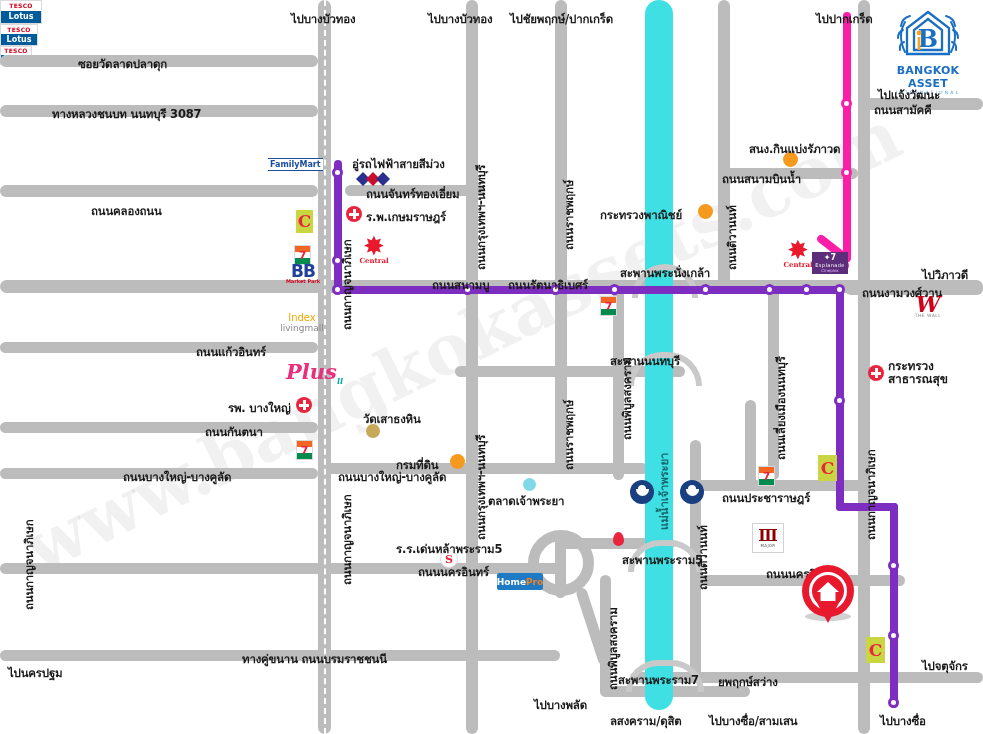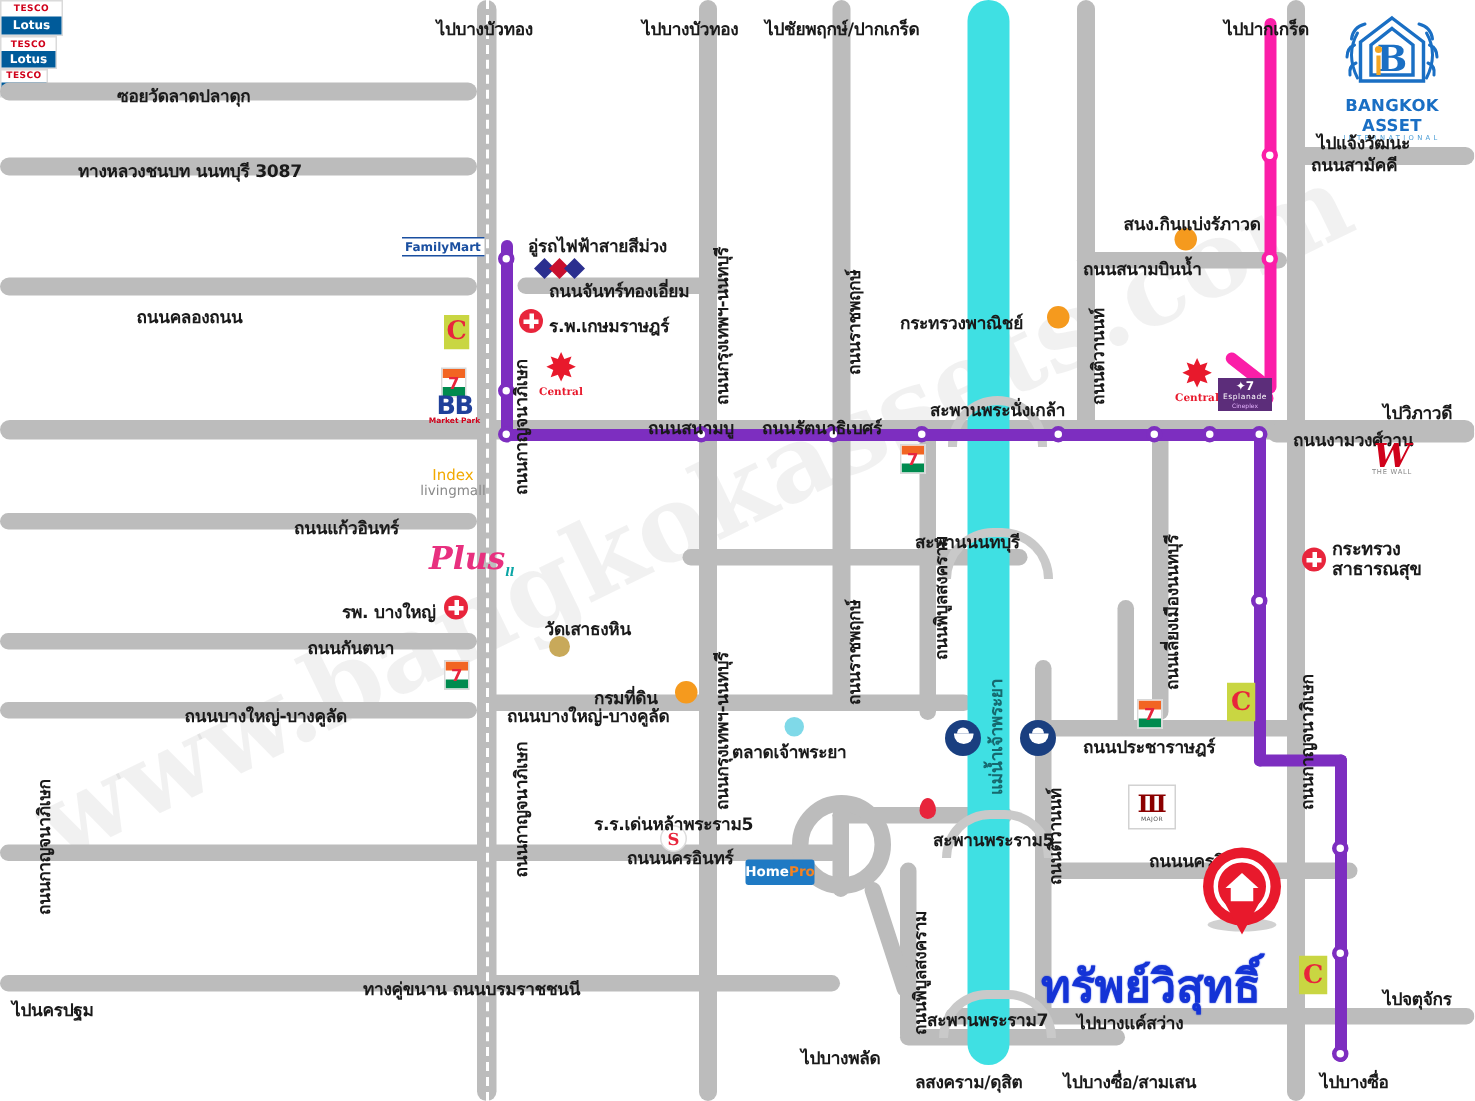--- a/index.html
+++ b/index.html
@@ -249,21 +249,21 @@
   <div class="lbl" style="left:508px;top:276px;">ถนนรัตนาธิเบศร์</div>
   <div class="lbl" style="left:862px;top:284px;">ถนนงามวงศ์วาน</div>
   <div class="lbl" style="left:196px;top:343px;">ถนนแก้วอินทร์</div>
   <div class="lbl" style="left:205px;top:423px;">ถนนกันตนา</div>
   <div class="lbl" style="left:123px;top:468px;">ถนนบางใหญ่-บางคูลัด</div>
   <div class="lbl" style="left:338px;top:468px;">ถนนบางใหญ่-บางคูลัด</div>
   <div class="lbl" style="left:722px;top:489px;">ถนนประชาราษฎร์</div>
   <div class="lbl" style="left:418px;top:563px;">ถนนนครอินทร์</div>
   <div class="lbl" style="left:766px;top:565px;">ถนนนครอินทร์</div>
   <div class="lbl" style="left:242px;top:650px;">ทางคู่ขนาน ถนนบรมราชชนนี</div>
-  <div class="lbl" style="left:718px;top:673px;">ไปบางแค์สว่าง</div>
+  <div class="lbl" style="left:718px;top:673px;">ยพฤกษ์สว่าง</div>
 
   <div class="lbl rot90" style="left:338px;top:330px;">ถนนกาญจนาภิเษก</div>
   <div class="lbl rot90" style="left:338px;top:585px;">ถนนกาญจนาภิเษก</div>
   <div class="lbl rot90" style="left:20px;top:610px;">ถนนกาญจนาภิเษก</div>
   <div class="lbl rot90" style="left:472px;top:270px;">ถนนกรุงเทพฯ-นนทบุรี</div>
   <div class="lbl rot90" style="left:472px;top:540px;">ถนนกรุงเทพฯ-นนทบุรี</div>
   <div class="lbl rot90" style="left:560px;top:250px;">ถนนราชพฤกษ์</div>
   <div class="lbl rot90" style="left:560px;top:470px;">ถนนราชพฤกษ์</div>
   <div class="lbl rot90" style="left:618px;top:440px;">ถนนพิบูลสงคราม</div>
   <div class="lbl rot90" style="left:604px;top:690px;">ถนนพิบูลสงคราม</div>
@@ -416,21 +416,20 @@
   </div>
 
   <div class="marker-shadow" style="left:805px;top:612px;"></div>
   <div class="marker" style="left:802px;top:565px;">
     <div class="pin">
       <div class="ring"></div>
       <div class="house"></div>
       <div class="house2"></div>
     </div>
   </div>
-  <div class="maintitle" style="left:694px;top:634px;">ทรัพย์วิสุทธิ์</div>
 
   <div class="lbl" style="left:878px;top:86px;">ไปแจ้งวัฒนะ</div>
   <div class="lbl" style="left:922px;top:266px;">ไปวิภาวดี</div>
   <div class="lbl" style="left:922px;top:657px;">ไปจตุจักร</div>
   <div class="lbl" style="left:880px;top:712px;">ไปบางซื่อ</div>
   <div class="lbl" style="left:8px;top:664px;">ไปนครปฐม</div>
   <div class="lbl" style="left:303px;top:712px;margin-top:44px;">ไปบางแค</div>
   <div class="lbl" style="left:534px;top:696px;">ไปบางพลัด</div>
   <div class="lbl" style="left:610px;top:712px;">ลสงคราม/ดุสิต</div>
   <div class="lbl" style="left:709px;top:712px;">ไปบางซื่อ/สามเสน</div>

